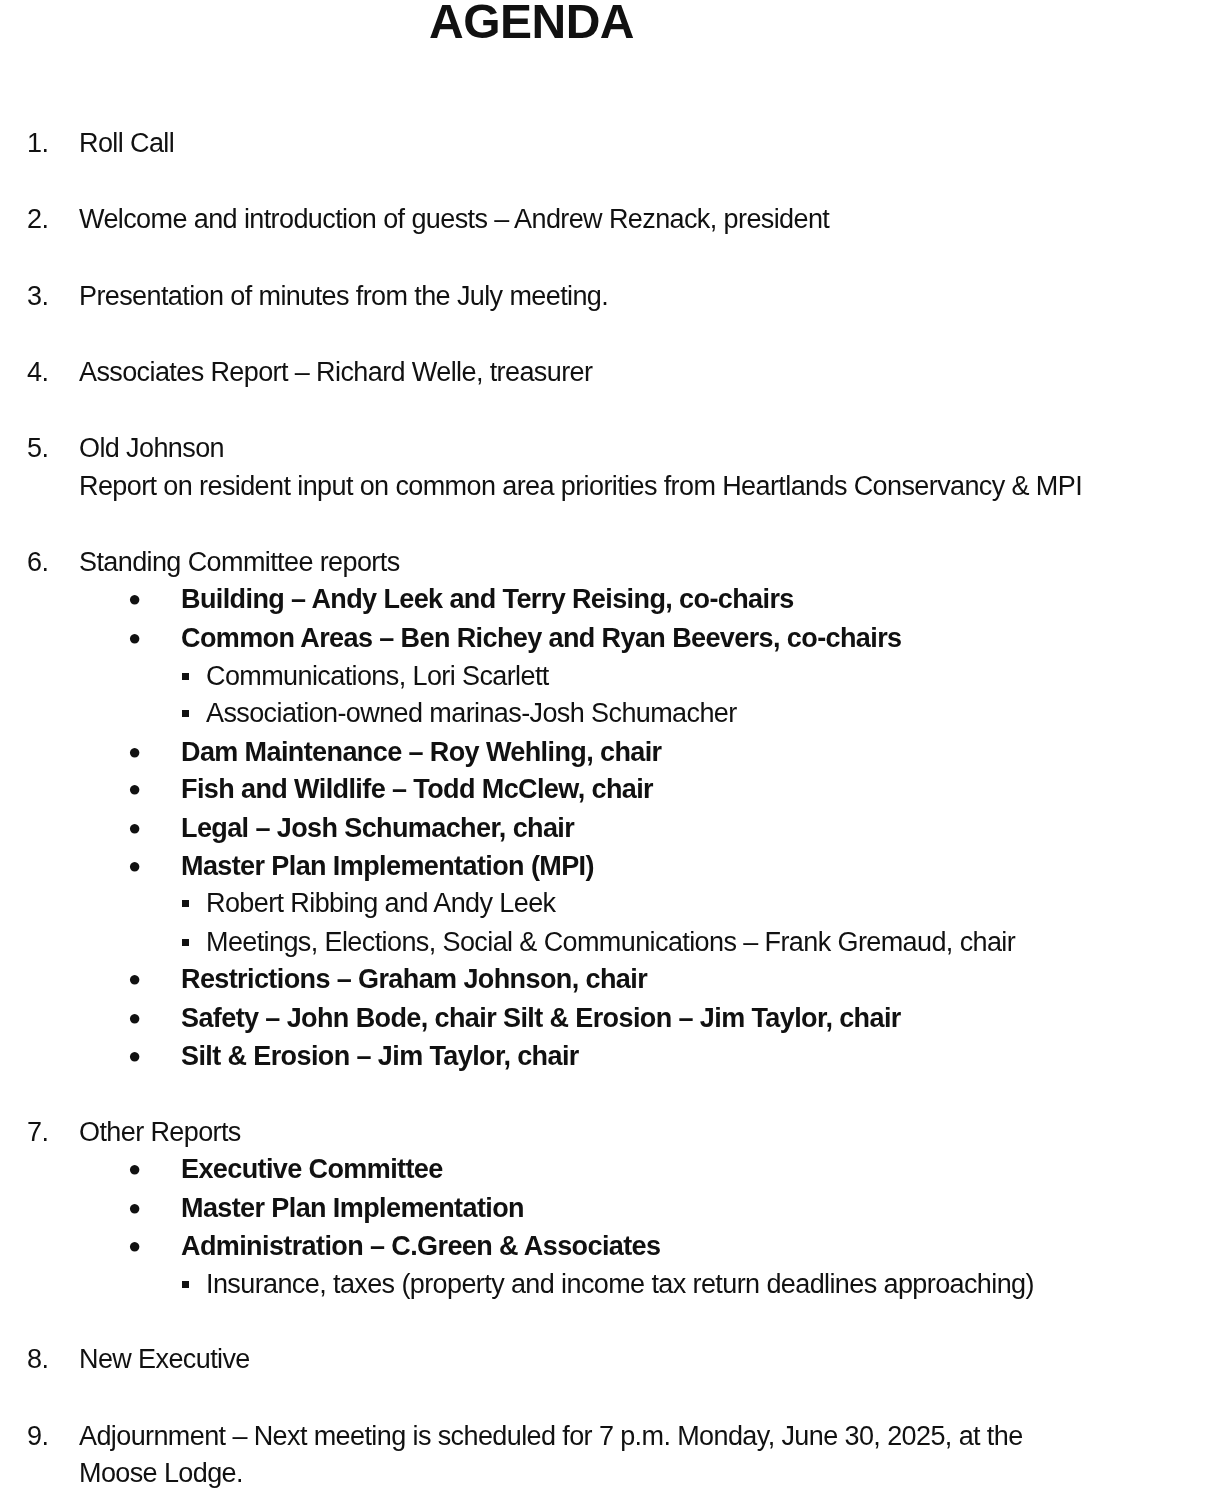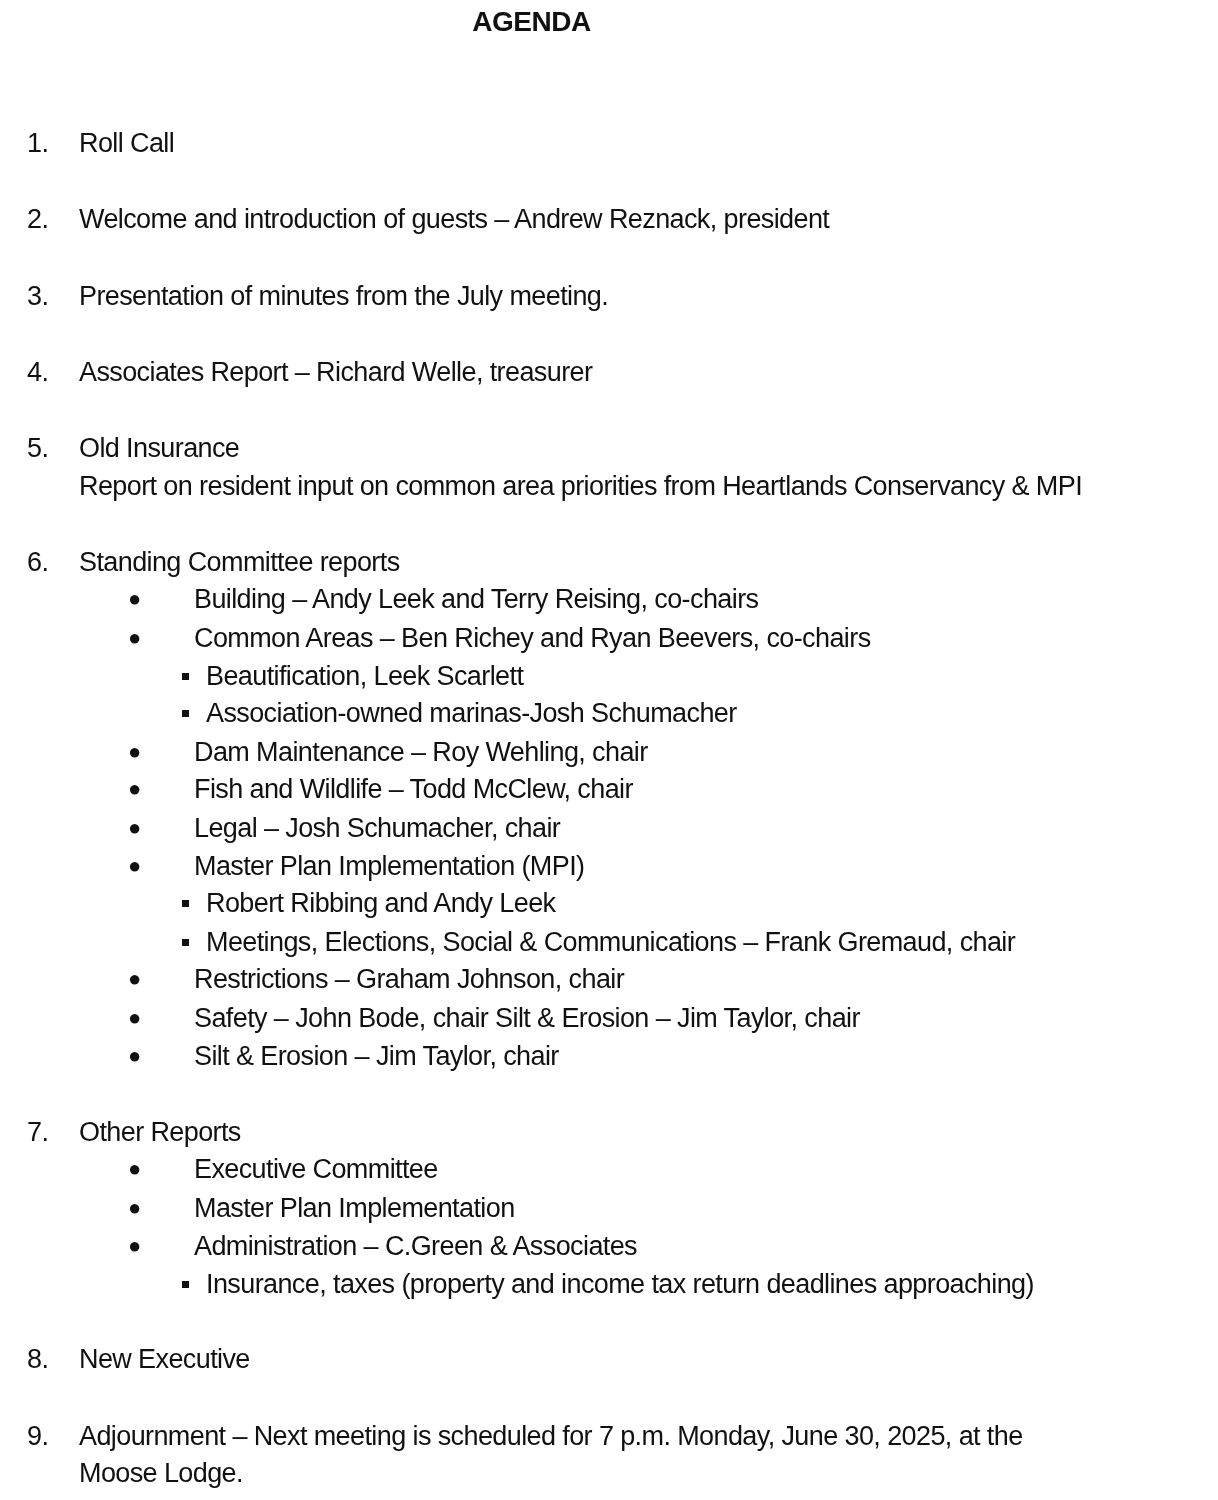--- a/index.html
+++ b/index.html
@@ -2,27 +2,27 @@
 <html><head>
 <meta charset="utf-8">
 <style>
   html, body { margin: 0; padding: 0; background: #ffffff; }
   body {
     width: 1218px; height: 1500px; position: relative; overflow: hidden;
     font-family: "Liberation Sans", sans-serif; color: #111111;
   }
   .title {
     position: absolute; left: 0; width: 1063px; top: 0px; text-align: center;
-    font-weight: bold; font-size: 28px; letter-spacing: -0.5px; line-height: 44px;
+    font-weight: bold; font-size: 48px; letter-spacing: -0.5px; line-height: 44px;
   }
   .line { position: absolute; font-size: 27px; line-height: 34px; white-space: nowrap; letter-spacing: -0.6px; }
   .num { position: absolute; left: 27px; }
   .txt { position: absolute; left: 79px; text-align: right; }
   .bullet { position: absolute; left: 128px; font-size: 22px; }
-  .btxt { position: absolute; left: 194px; }
+  .btxt { position: absolute; left: 181px; font-weight: bold; }
   .sq { position: absolute; left: 182px; width: 7px; height: 7px; background: #111; }
   .stxt { position: absolute; left: 206px; }
 </style>
 </head>
 <body>
 
 <div class="title">AGENDA</div>
 
 <div class="line" style="top:126px">
   <span class="num">1.</span>
@@ -39,41 +39,41 @@
   <span class="txt">Presentation of minutes from the July meeting.</span>
 </div>
 
 <div class="line" style="top:355px">
   <span class="num">4.</span>
   <span class="txt">Associates Report – Richard Welle, treasurer</span>
 </div>
 
 <div class="line" style="top:431px">
   <span class="num">5.</span>
-  <span class="txt">Old Insurance</span>
+  <span class="txt">Old Johnson</span>
 </div>
 <div class="line" style="top:469px">
   <span class="txt">Report on resident input on common area priorities from Heartlands Conservancy &amp; MPI</span>
 </div>
 
 <div class="line" style="top:545px">
   <span class="num">6.</span>
   <span class="txt">Standing Committee reports</span>
 </div>
 <div class="line" style="top:582px">
   <span class="bullet">●</span>
   <span class="btxt">Building – Andy Leek and Terry Reising, co-chairs</span>
 </div>
 <div class="line" style="top:621px">
   <span class="bullet">●</span>
   <span class="btxt">Common Areas – Ben Richey and Ryan Beevers, co-chairs</span>
 </div>
 <div class="line" style="top:659px">
   <span class="sq" style="top:14px"></span>
-  <span class="stxt">Beautification, Leek Scarlett</span>
+  <span class="stxt">Communications, Lori Scarlett</span>
 </div>
 <div class="line" style="top:696px">
   <span class="sq" style="top:14px"></span>
   <span class="stxt">Association-owned marinas-Josh Schumacher</span>
 </div>
 <div class="line" style="top:735px">
   <span class="bullet">●</span>
   <span class="btxt">Dam Maintenance – Roy Wehling, chair</span>
 </div>
 <div class="line" style="top:772px">

